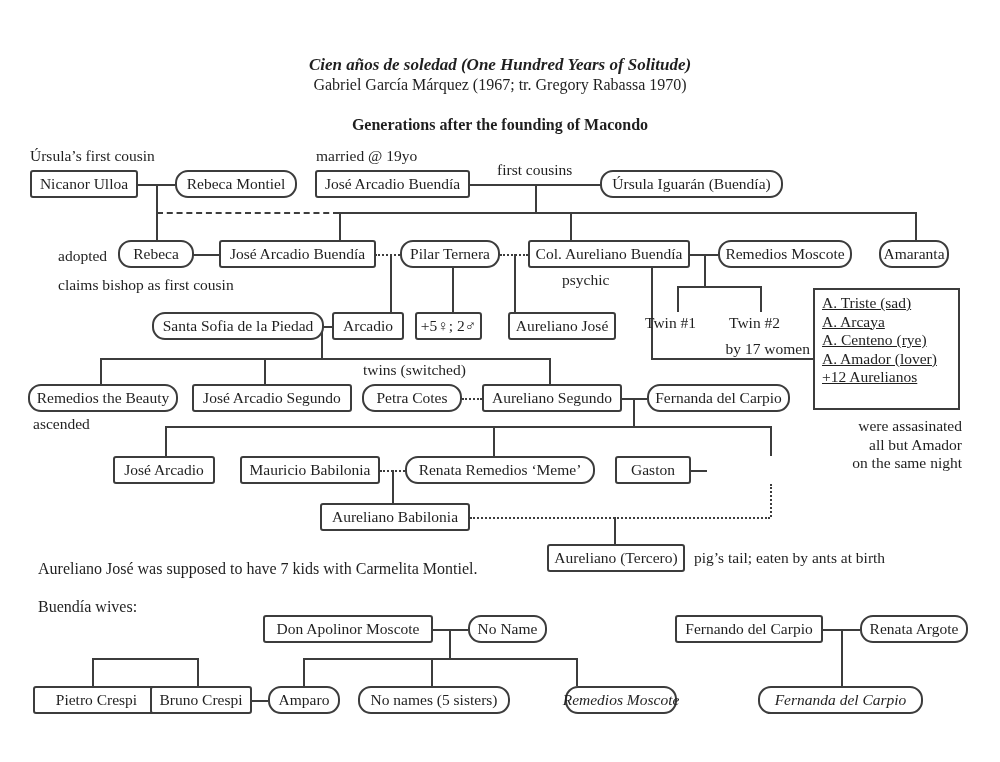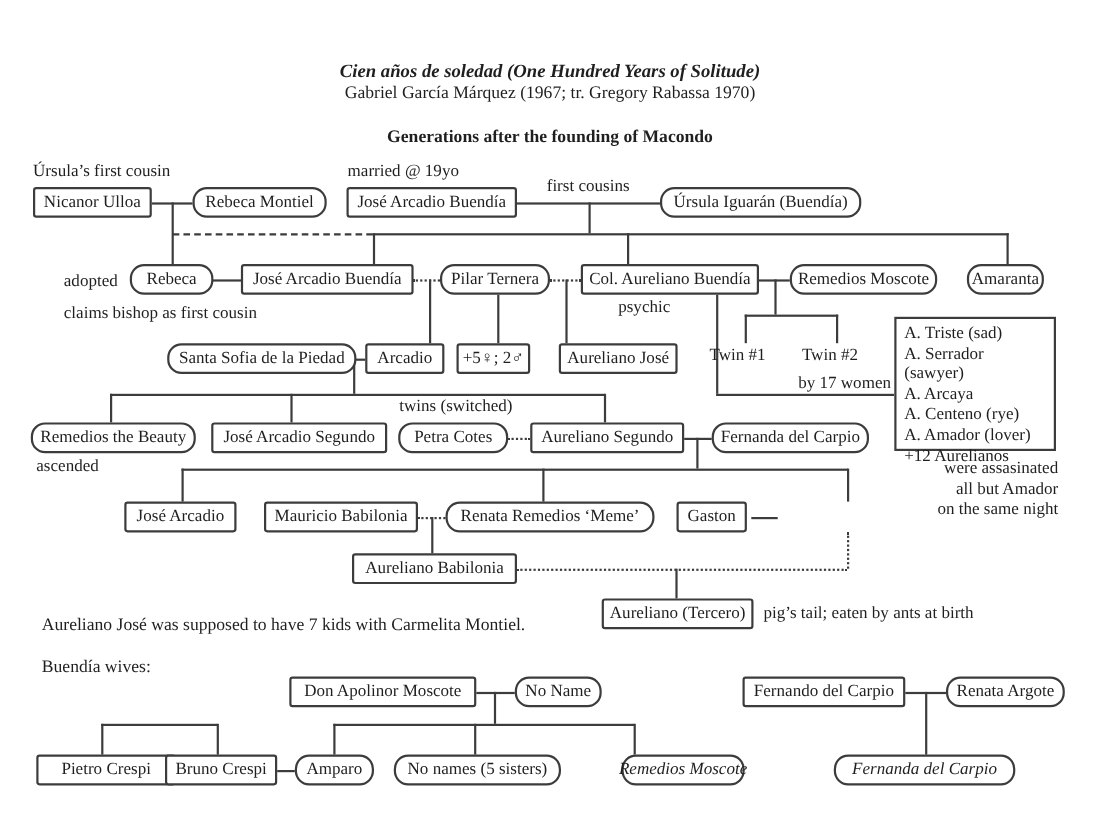--- a/index.html
+++ b/index.html
@@ -14,21 +14,21 @@
        font-size:15.5px;white-space:nowrap;padding:0 3px;z-index:2;}
   .f{border-radius:13px;}
   .it{font-style:italic;}
   .lbl{position:absolute;font-size:15.5px;white-space:nowrap;z-index:1;}
   .lh{position:absolute;display:block;height:0;border-top:2px solid #3c3c3c;z-index:0;}
   .lv{position:absolute;display:block;width:0;border-left:2px solid #3c3c3c;z-index:0;}
   .dsh{border-top-style:dashed;}
   .dth{border-top-style:dotted;}
   .dtv{border-left-style:dotted;}
   .listbox{position:absolute;box-sizing:border-box;border:2px solid #3c3c3c;background:#fff;
-           font-size:15.5px;line-height:18.6px;padding:4px 7px;z-index:2;}
+           font-size:15.5px;line-height:18.6px;padding:4px 7px;z-index:2;text-decoration:underline;}
   .note-r{text-align:right;line-height:18.5px;}
 </style>
 </head>
 <body>
 
 <div id="stage" style="background: rgb(255, 255, 255); color: rgb(31, 31, 31);">
 
   <div class="hdr h1">Cien años de soledad (One Hundred Years of Solitude)</div>
   <div class="hdr h2">Gabriel García Márquez (1967; tr. Gregory Rabassa 1970)</div>
   <div class="hdr h3">Generations after the founding of Macondo</div>
@@ -131,37 +131,36 @@
   <div class="box" style="left:528px;top:240px;width:162px">Col. Aureliano Buendía</div>
   <div class="box f" style="left:718px;top:240px;width:134px">Remedios Moscote</div>
   <div class="box f" style="left:879px;top:240px;width:70px">Amaranta</div>
 
   <div class="box f" style="left:152px;top:312px;width:172px">Santa Sofia de la Piedad</div>
   <div class="box" style="left:332px;top:312px;width:72px">Arcadio</div>
   <div class="box" style="left:415px;top:312px;width:67px">+5♀; 2♂</div>
   <div class="box" style="left:508px;top:312px;width:108px">Aureliano José</div>
   <div class="listbox" style="left:813px;top:288px;width:147px;height:122px">
     <div>A. Triste (sad)</div>
-    <div>A. Serrador (sawyer)</div>
     <div>A. Arcaya</div>
     <div>A. Centeno (rye)</div>
     <div>A. Amador (lover)</div>
     <div>+12 Aurelianos</div>
   </div>
 
   <div class="box f" style="left:28px;top:384px;width:150px">Remedios the Beauty</div>
   <div class="box" style="left:192px;top:384px;width:160px">José Arcadio Segundo</div>
   <div class="box f" style="left:362px;top:384px;width:100px">Petra Cotes</div>
   <div class="box" style="left:482px;top:384px;width:140px">Aureliano Segundo</div>
   <div class="box f" style="left:647px;top:384px;width:143px">Fernanda del Carpio</div>
 
   <div class="box" style="left:113px;top:456px;width:102px">José Arcadio</div>
   <div class="box" style="left:240px;top:456px;width:140px">Mauricio Babilonia</div>
   <div class="box f" style="left:405px;top:456px;width:190px">Renata Remedios ‘Meme’</div>
-  <div class="box" style="left:615px;top:456px;width:64px">Gaston</div>
+  <div class="box" style="left:615px;top:456px;width:76px">Gaston</div>
 
   <div class="box" style="left:320px;top:503px;width:150px">Aureliano Babilonia</div>
   <div class="box" style="left:547px;top:544px;width:138px">Aureliano (Tercero)</div>
 
   <div class="box" style="left:263px;top:615px;width:170px">Don Apolinor Moscote</div>
   <div class="box f" style="left:468px;top:615px;width:79px">No Name</div>
   <div class="box" style="left:33px;top:686px;width:127px">Pietro Crespi</div>
   <div class="box" style="left:150px;top:686px;width:102px">Bruno Crespi</div>
   <div class="box f" style="left:268px;top:686px;width:72px">Amparo</div>
   <div class="box f" style="left:358px;top:686px;width:152px">No names (5 sisters)</div>

